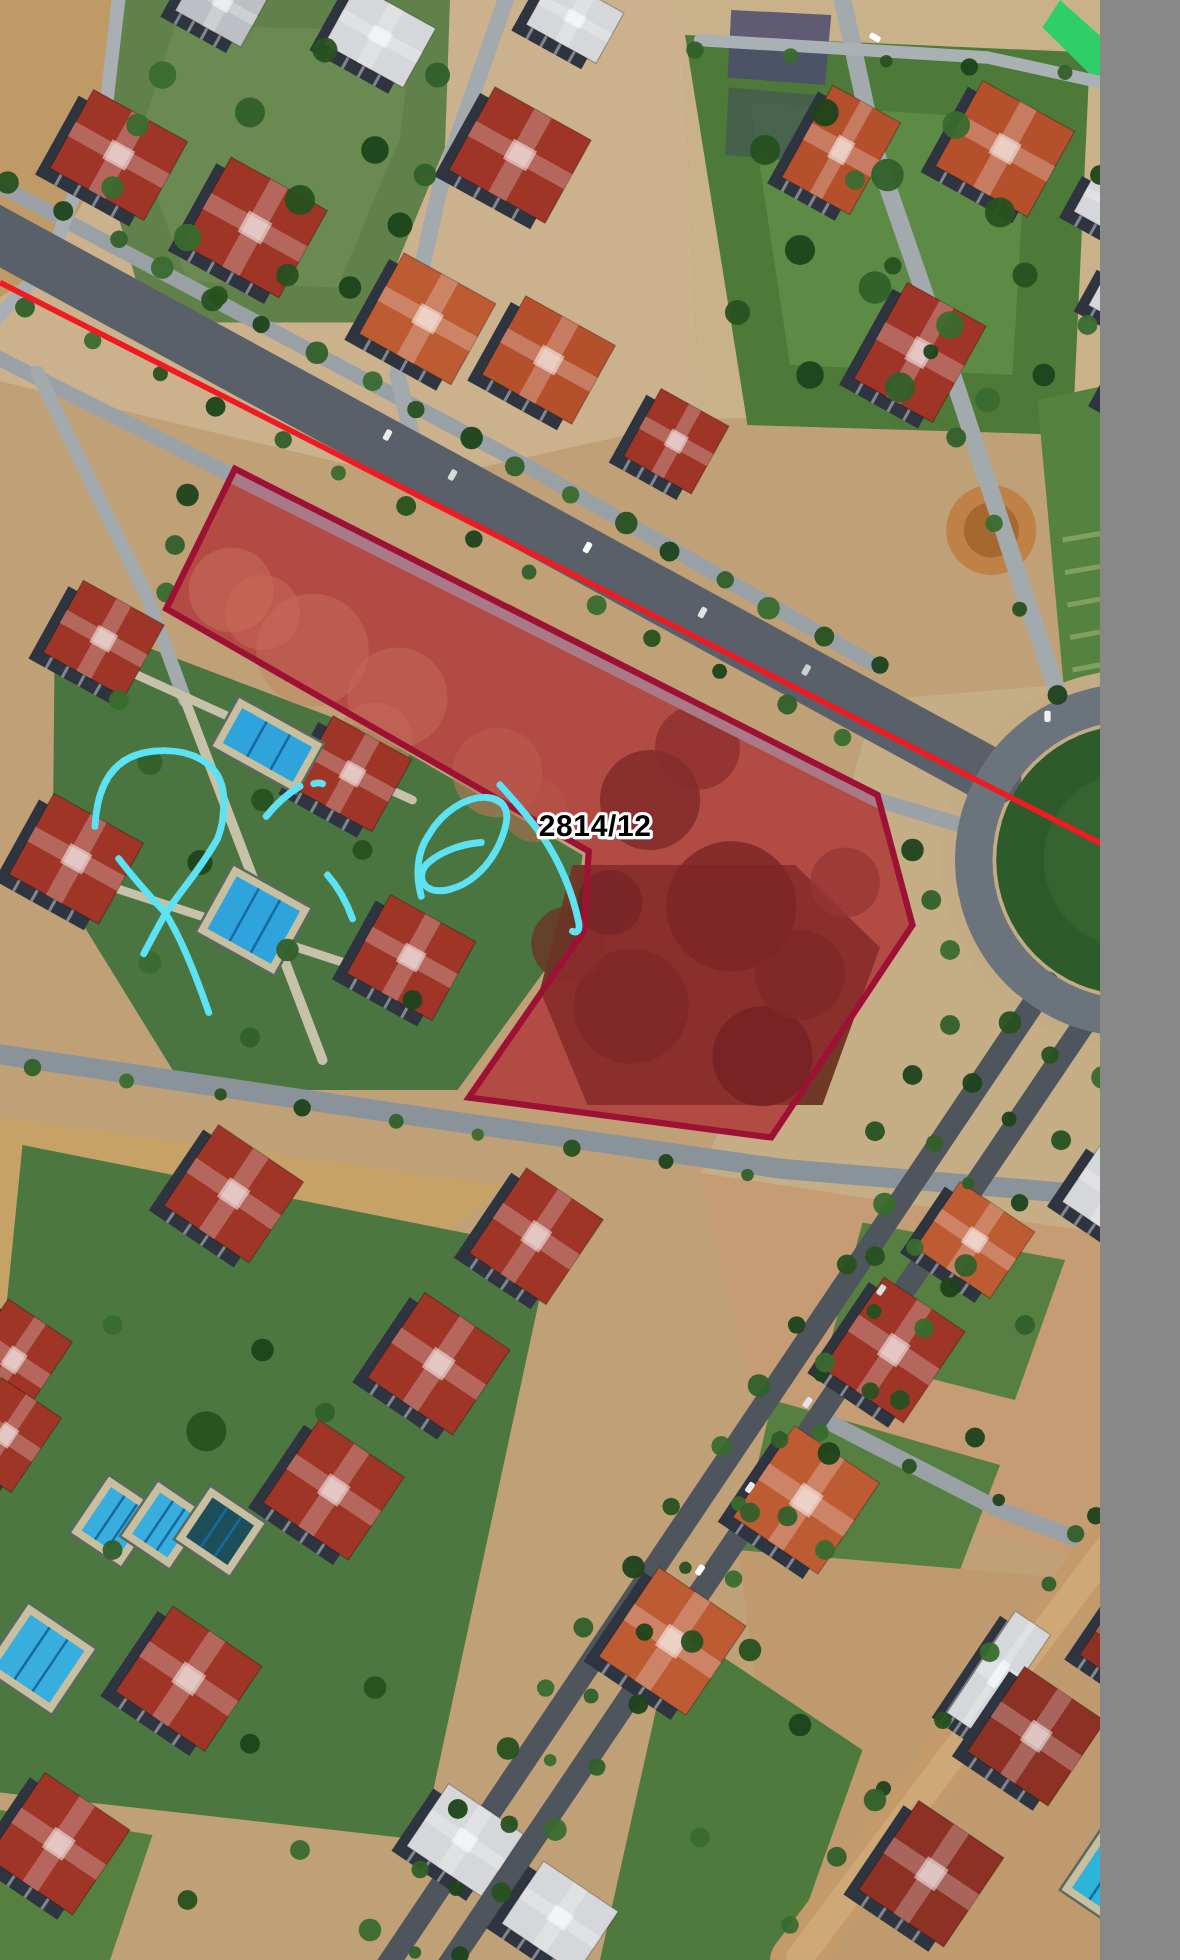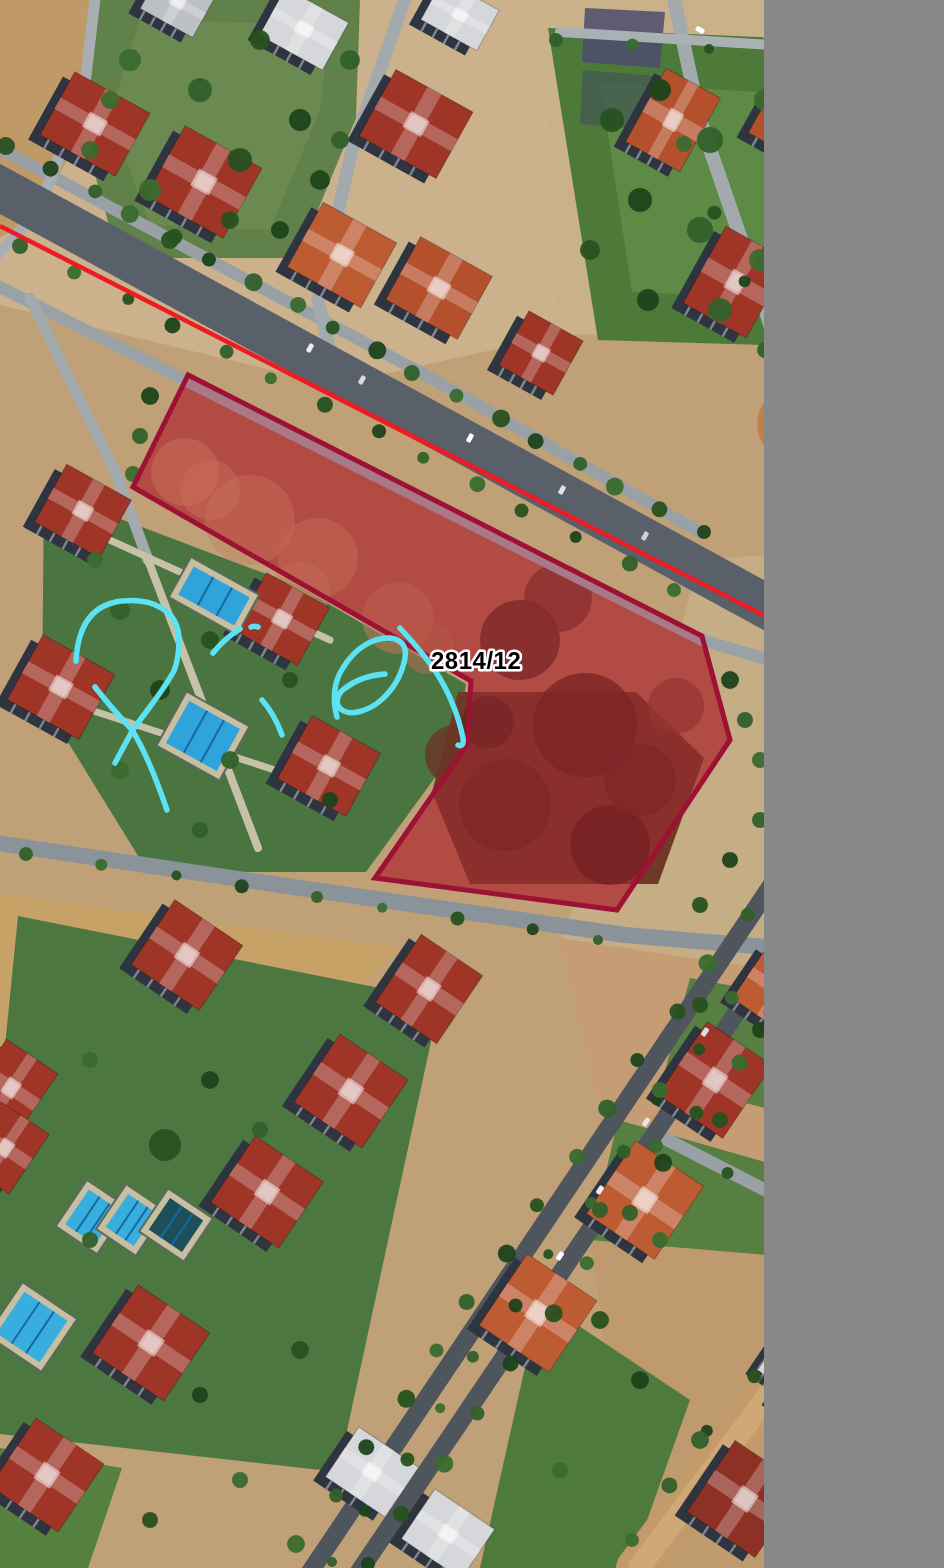--- a/index.html
+++ b/index.html
@@ -1,16 +1,16 @@
 <!DOCTYPE html>
 <html><head>
 <meta charset="utf-8">
 <style>
   html,body{margin:0;padding:0;background:#888;}
-  .map-shot{position:relative;width:764px;height:1568px;overflow:hidden;background:#bfa077;font-family:"Liberation Sans",sans-serif;}
+  .map-shot{position:relative;width:880px;height:1568px;overflow:hidden;background:#bfa077;font-family:"Liberation Sans",sans-serif;}
   .map-shot svg{position:absolute;left:0;top:0;display:block;}
   .parcel-label{font-family:"Liberation Sans","DejaVu Sans",sans-serif;font-weight:900;paint-order:stroke;stroke-linejoin:round;letter-spacing:0.5px;}
 </style>
 </head>
 <body>
 
 <div class="map-shot">
   <svg width="944" height="1568" viewBox="0 0 944 1568">
     <g id="ground">
         <rect x="0" y="0" width="944" height="1568" fill="#bfa077"></rect>

